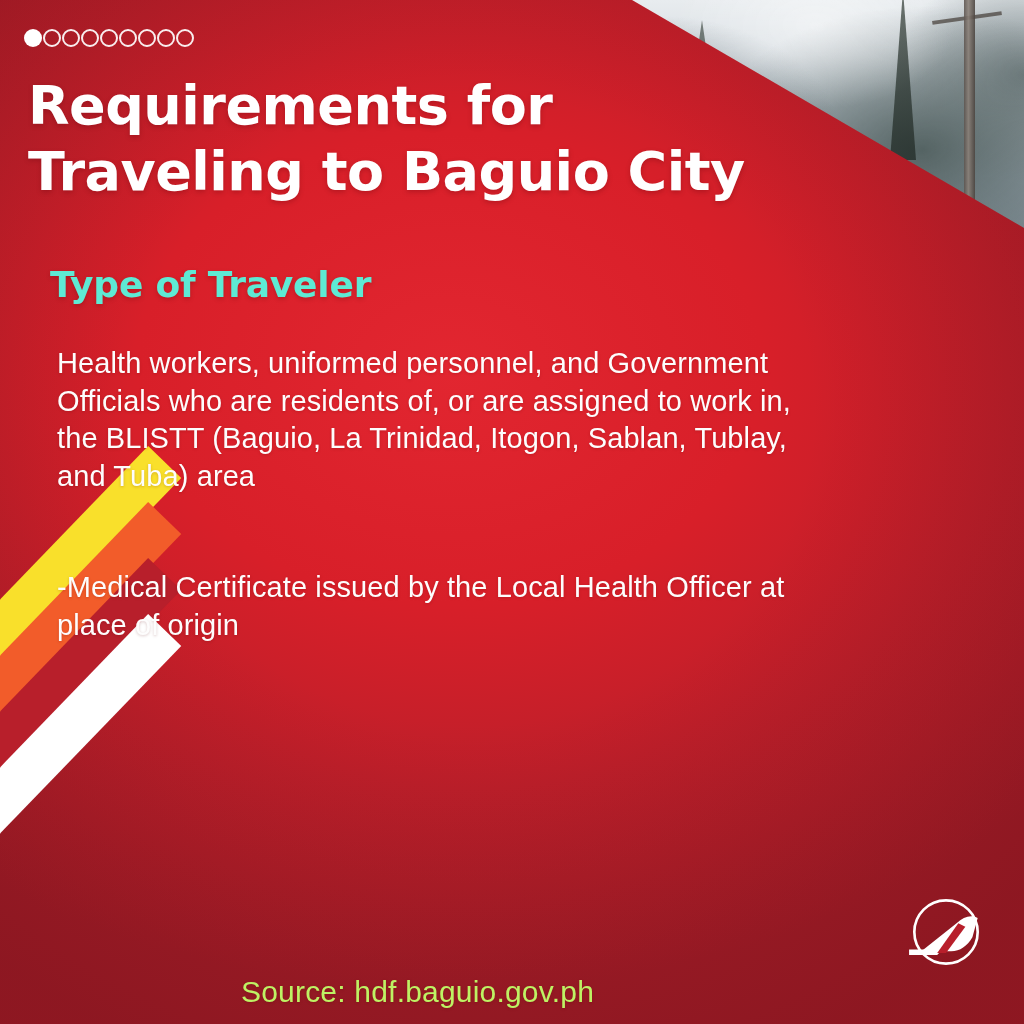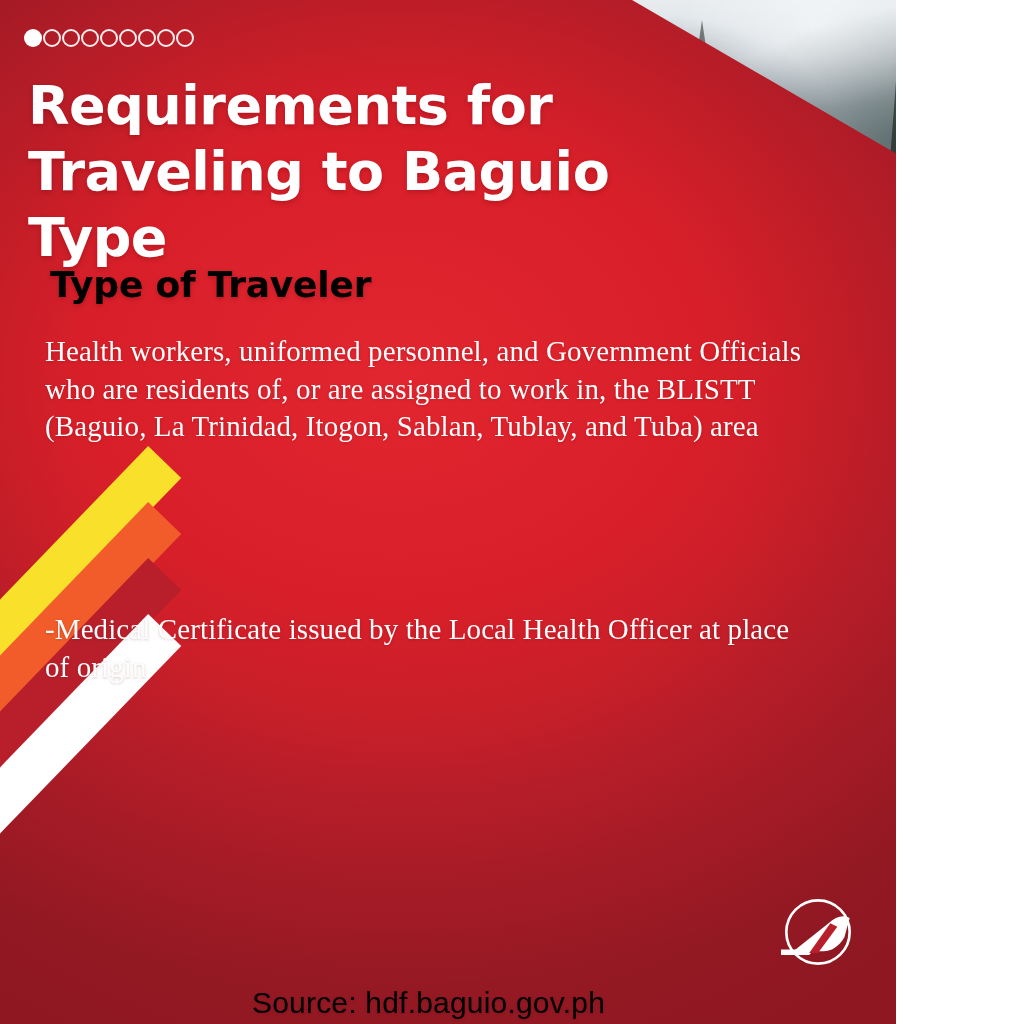--- a/index.html
+++ b/index.html
@@ -6,21 +6,21 @@
     margin: 0;
     padding: 0;
     background: #ffffff;
   }
   body {
     font-family: "Liberation Sans", sans-serif;
   }
 
   #infographic {
     position: relative;
-    width: 896px;
+    width: 1024px;
     height: 1024px;
     overflow: hidden;
     background: #d51f28;
     user-select: none;
   }
 
   
 
   
   .photo-layer {
@@ -146,53 +146,53 @@
     font-weight: 700;
     font-size: 54px;
     line-height: 1.22;
     letter-spacing: -0.5px;
     text-shadow: 0 2px 5px rgba(90,0,10,.28);
   }
   .headline .line { display: block; }
 
   .section-title {
     position: absolute;
-    color: #000000;
+    color: #5eead4;
     font-family: "DejaVu Sans", sans-serif;
     font-weight: 700;
     font-size: 36px;
     line-height: 1.1;
     letter-spacing: -0.2px;
     margin: 0;
     text-shadow: 0 2px 4px rgba(90,0,10,.25);
   }
   #title-traveler      { left: 50px; top: 265px; }
   #title-attachments   { left: 54px; top: 523px; }
 
   .body-text {
     position: absolute;
     color: #fdfdfd;
-    font-family: Liberation Serif, serif;
+    font-family: Liberation Sans, sans-serif;
     font-weight: 400;
     font-size: 29px;
     line-height: 1.30;
-    margin: 0;
+    margin: 12px;
     letter-spacing: .1px;
     text-shadow: 0 1px 3px rgba(90,0,10,.22);
   }
   #para-traveler    { left: 45px; top: 333px; width: 760px; }
-  #para-medical     { left: 45px; top: 611px; width: 760px; }
+  #para-medical     { left: 45px; top: 557px; width: 760px; }
   #para-validid     { left: 45px; top: 693px; width: 760px; }
 
   .source {
     position: absolute;
     left: 236px;
     top: 970px;
-    margin: 16px;
-    color: #000000;
+    margin: 5px;
+    color: #bef264;
     font-family: "Liberation Sans", sans-serif;
     font-size: 30px;
     letter-spacing: .2px;
     text-shadow: 0 1px 3px rgba(90,0,10,.22);
   }
 
   
   .logo {
     position: absolute;
     right: 34px;
@@ -237,21 +237,21 @@
     <span class="dot"></span>
     <span class="dot"></span>
     <span class="dot"></span>
     <span class="dot"></span>
   </div>
 
   <div class="content">
 
     <h1 class="headline">
       <span class="line">Requirements for</span>
-      <span class="line">Traveling to Baguio Type</span>
+      <span class="line">Traveling to Baguio City</span>
     </h1>
 
     <h2 class="section-title" id="title-traveler">Type of Traveler</h2>
 
     <p class="body-text" id="para-traveler">Health workers, uniformed personnel, and Government Officials who are residents of, or are assigned to work in, the BLISTT (Baguio, La Trinidad, Itogon, Sablan, Tublay, and Tuba) area</p>
 
 
     <p class="body-text" id="para-medical">-Medical Certificate issued by the Local Health Officer at place of origin</p>
 
 

